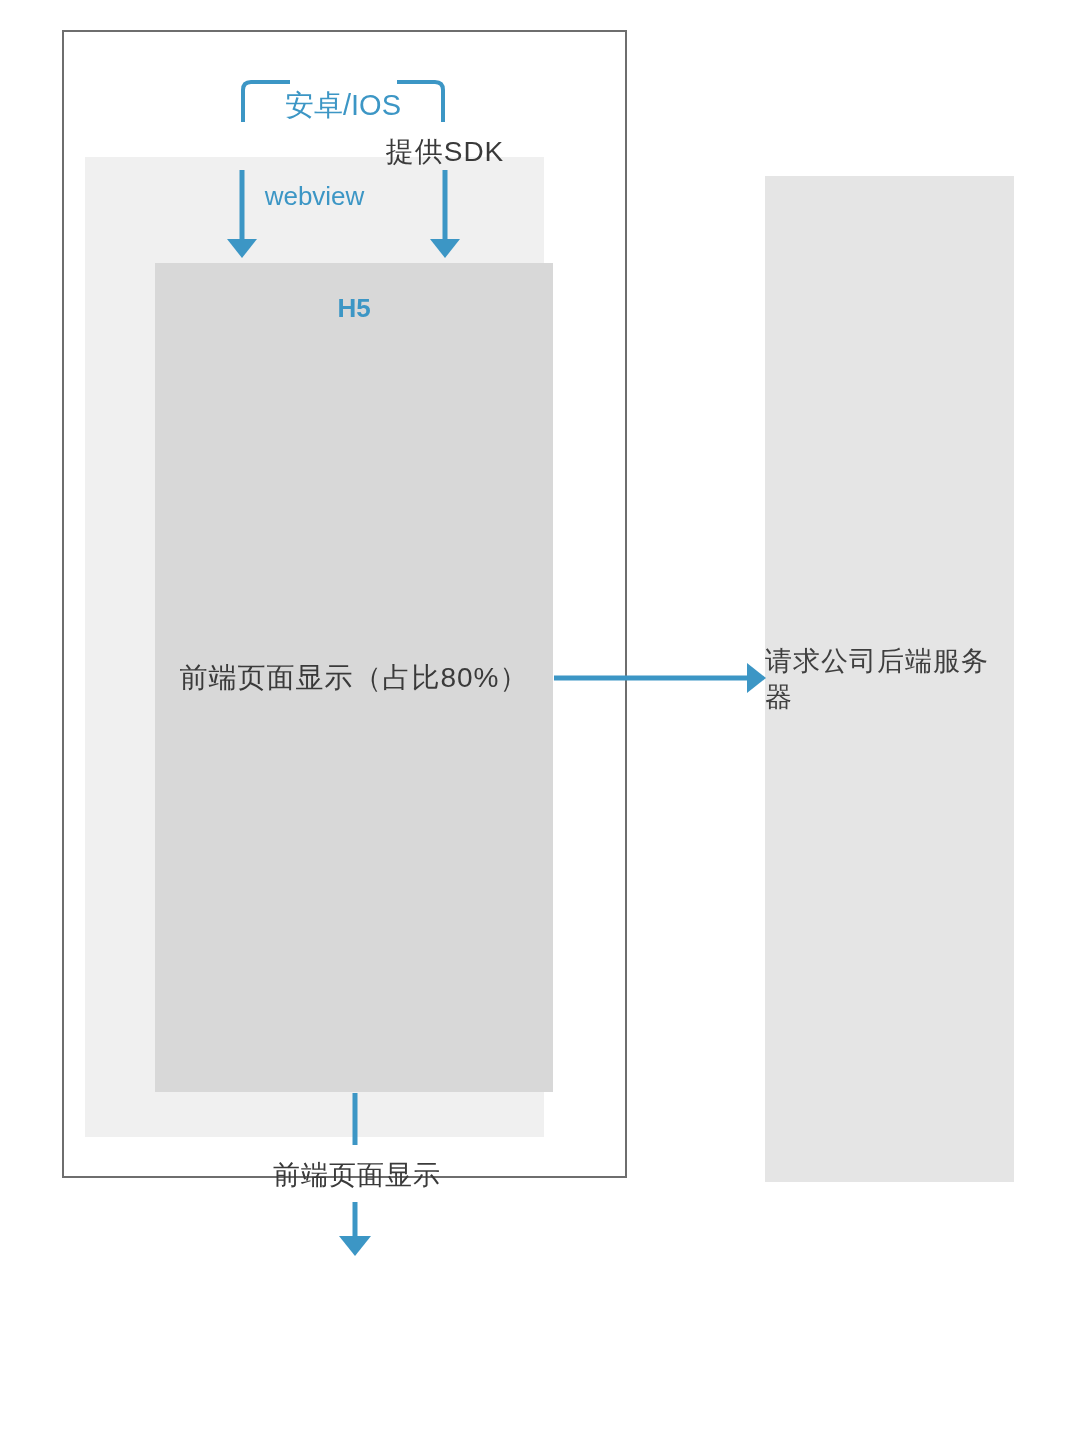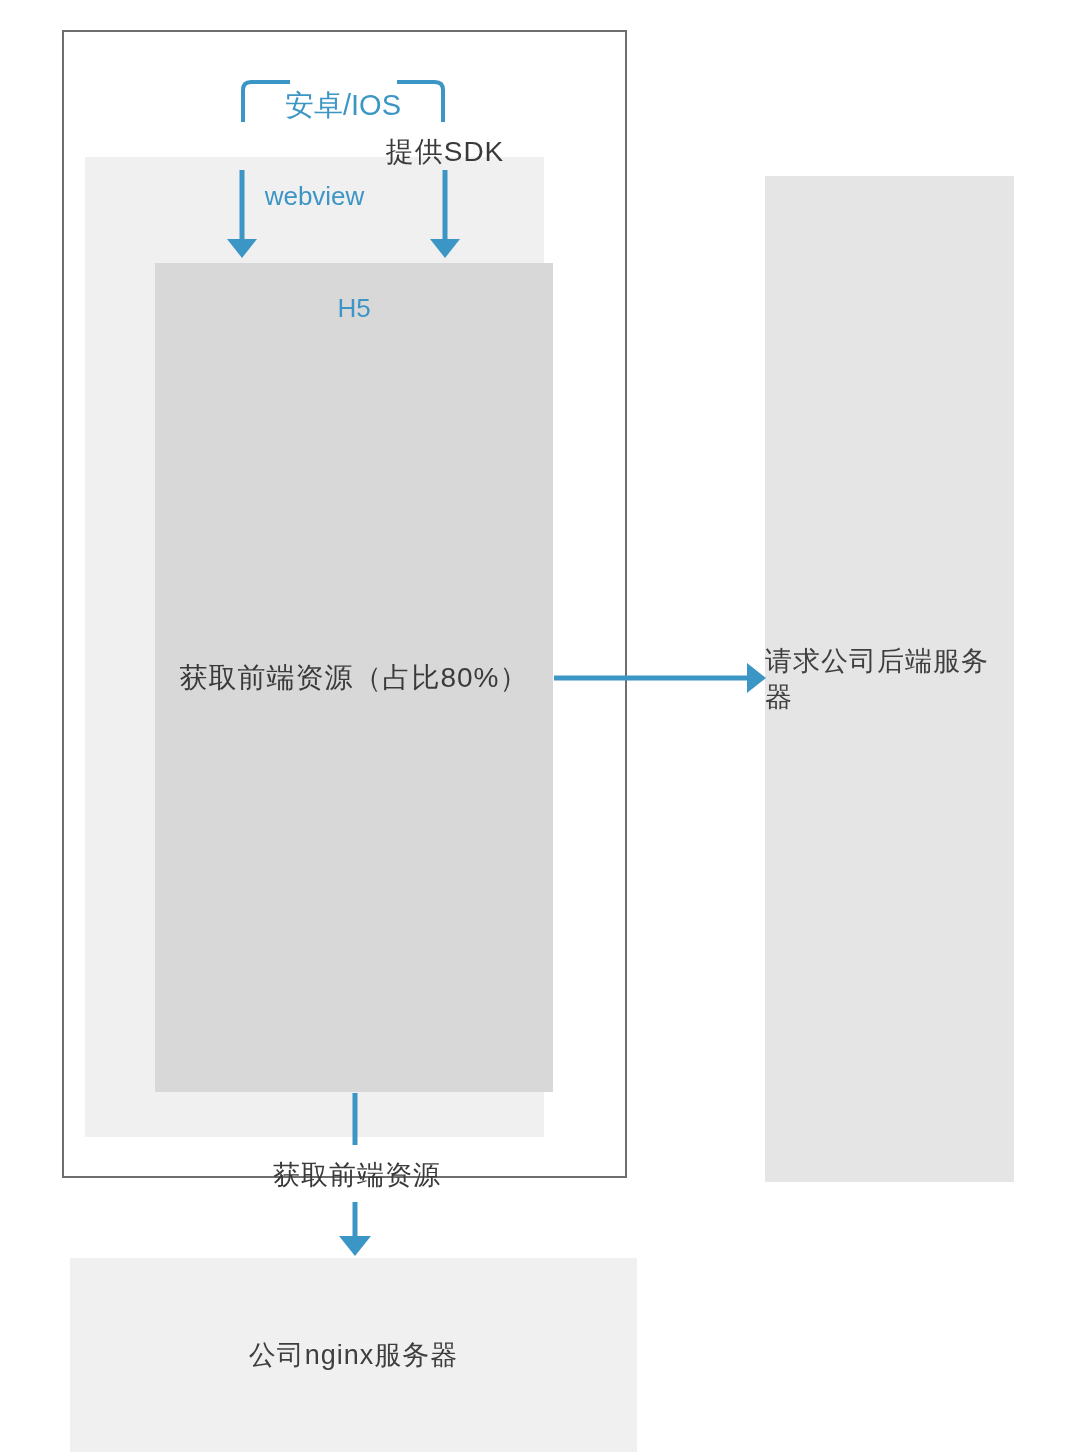--- a/index.html
+++ b/index.html
@@ -42,20 +42,21 @@
   .h5-box {
     left: 70px; top: 106px;
     width: 398px; height: 829px;
     background: #d8d8d8;
   }
   .h5-label {
     left: 0; right: 0; top: 30px;
     text-align: center;
     font-size: 26px;
     color: #3c96c5;
+    font-weight: bold;
   }
   .h5-content {
     left: 0; right: 0; top: 0; bottom: 0;
     display: flex;
     align-items: center;
     justify-content: center;
     font-size: 28px;
     color: #3a3a3a;
     letter-spacing: 1px;
   }
@@ -134,31 +135,28 @@
 
 <div class="page">
 
   <div class="abs outer-frame"></div>
 
   <div class="abs webview-box">
     <div class="abs webview-label">webview</div>
 
     <div class="abs h5-box">
       <div class="abs h5-label">H5</div>
-      <div class="abs h5-content">获取前端资源（占比80%）</div>
+      <div class="abs h5-content">前端页面显示（占比80%）</div>
     </div>
   </div>
 
   <div class="abs backend-box">
     <div class="backend-label">请求公司后端服务器</div>
   </div>
 
-  <div class="abs nginx-box">
-    <div class="nginx-label">公司nginx服务器</div>
-  </div>
 
   <svg class="abs connector-layer" width="1066" height="1452" viewBox="0 0 1066 1452" xmlns="http://www.w3.org/2000/svg">
 
     <g fill="none" stroke="#3c96c5" stroke-width="4">
       <path d="M 290 82 H 251 Q 243 82 243 90 V 122"></path>
       <path d="M 397 82 H 435 Q 443 82 443 90 V 122"></path>
     </g>
 
     <g>
       <line x1="242" y1="170" x2="242" y2="240" stroke="#3c96c5" stroke-width="5"></line>
@@ -183,15 +181,15 @@
       <line x1="355" y1="1202" x2="355" y2="1237" stroke="#3c96c5" stroke-width="5"></line>
       <polygon points="339,1236 371,1236 355,1256" fill="#3c96c5"></polygon>
     </g>
   </svg>
 
   <div class="abs bracket-label">安卓/IOS</div>
 
 
   <div class="abs entry-label right">提供SDK</div>
 
-  <div class="abs fetch-label">获取前端资源</div>
+  <div class="abs fetch-label">前端页面显示</div>
 
 </div>
 
 </body></html>

